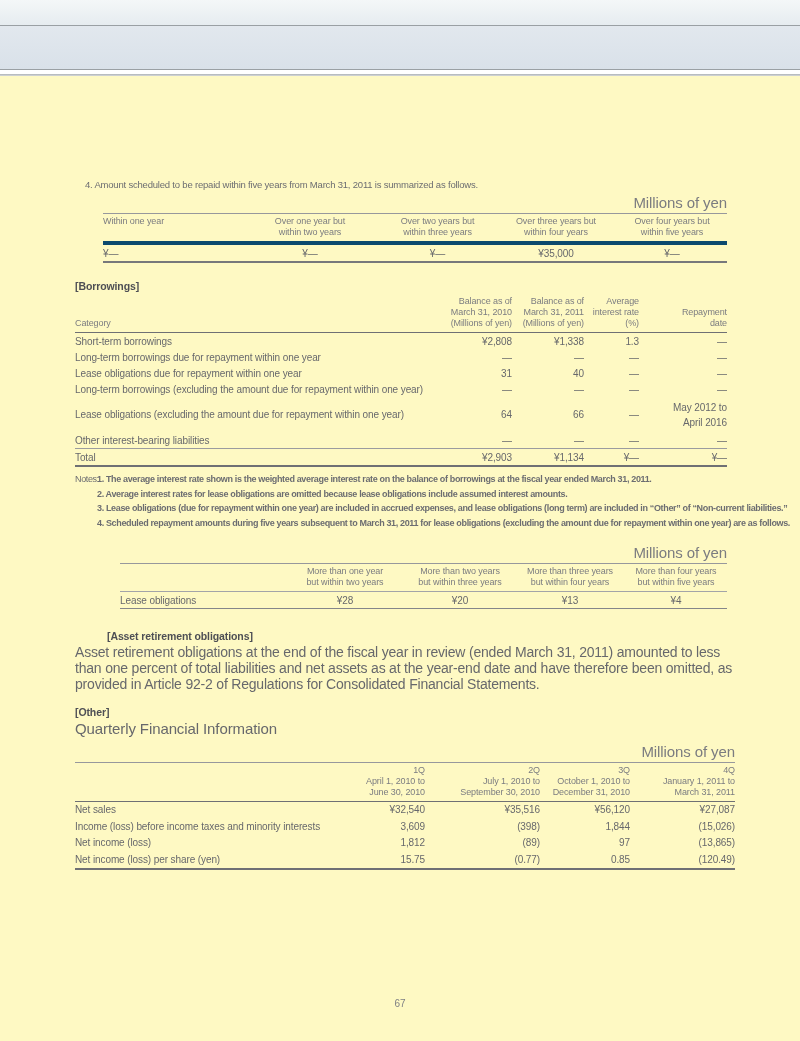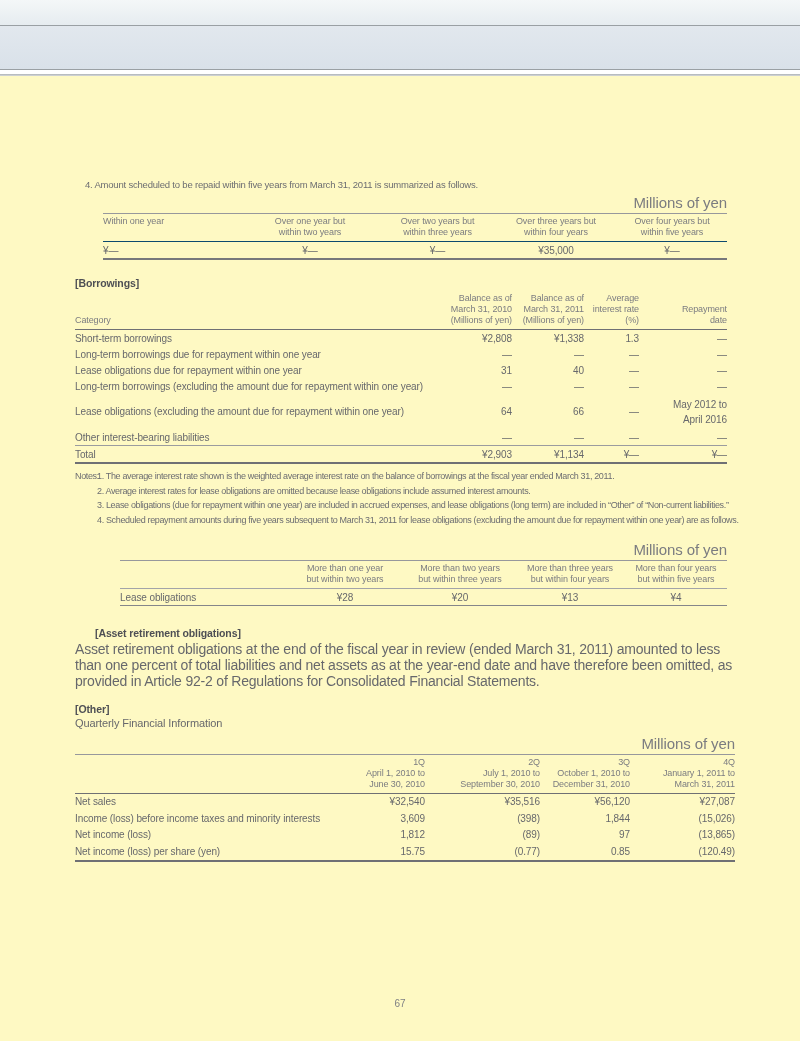--- a/index.html
+++ b/index.html
@@ -31,48 +31,48 @@
   table { border-collapse:collapse; table-layout:fixed; font-size:10px; color:#67686c; letter-spacing:-0.1px; }
   th { font-weight:normal; font-size:9px; color:#7b7c80; vertical-align:bottom; padding:2px 0 3px; line-height:11px; }
   td { padding:2.5px 0; line-height:11px; }
   .pre  { white-space:pre; }
   .ctr  { text-align:center; }
   .rgt  { text-align:right; }
   .lft  { text-align:left; }
 
   
   .t1 { width:624px; margin-left:28px; border-top:1px solid #97989c; }
-  .t1 thead tr { border-bottom:1px solid #0c4a6e; }
+  .t1 thead tr { border-bottom:4px solid #0c4a6e; }
   .t1 tbody tr { border-bottom:2px solid #77787b; }
   .t1 th.lft { vertical-align:top; }
 
   
   .t2 { width:652px; margin-top:2px; }
   .t2 thead tr { border-bottom:1.5px solid #6f7074; }
   .t2 td.cat { white-space:nowrap; }
   .t2 tr.rule { border-bottom:1px solid #9b9c9f; }
   .t2 tr.total { border-bottom:2px solid #6f7074; }
   .t2 td.two-line { white-space:pre-line; line-height:15px; vertical-align:top; }
 
   h3 { font-size:10.5px; font-weight:bold; color:#4e4f54; letter-spacing:-0.1px; }
   .h-borrowings { margin:17px 0 1px 0; }
-  .h-asset { margin:21px 0 2px 4px;padding-left:16px; }
+  .h-asset { margin:21px 0 2px 16px;padding-left:16px; }
   .h-other { margin:14px 0 2px 0; }
 
   .notes { position:relative; margin-top:5px; font-size:9px; letter-spacing:-0.35px; color:#6c6d71; line-height:14.5px; }
   .notes-label { position:absolute; left:0; top:0; }
-  .note-item { padding-left:22px; white-space:nowrap; }
+  .note-item { padding-left:22px; white-space:nowrap;font-weight:bold; }
 
   
   .t3 { width:607px; margin-left:45px; border-top:1px solid #97989c; }
   .t3 thead tr { border-bottom:1px solid #a3a4a8; }
   .t3 tbody tr { border-bottom:1.5px solid #85868a; }
 
   .para { font-size:14px; letter-spacing:-0.2px; line-height:16px; width:668px; color:#67686c; }
-  .subhead { font-size:11px; letter-spacing:-0.1px; color:#67686c; }
+  .subhead { font-size:15px; letter-spacing:-0.1px; color:#67686c; }
 
   
   .t4 { width:660px; border-top:1px solid #97989c; }
   .t4 thead tr { border-bottom:1.5px solid #6f7074; }
   .t4 tbody tr.last { border-bottom:2px solid #6f7074; }
   .t4 td { padding:3px 0; line-height:10.5px; }
 
   .pageno { position:absolute; top:998px; left:0; width:800px; text-align:center; font-size:10px; color:#7f8084; }
 </style>
 </head>

